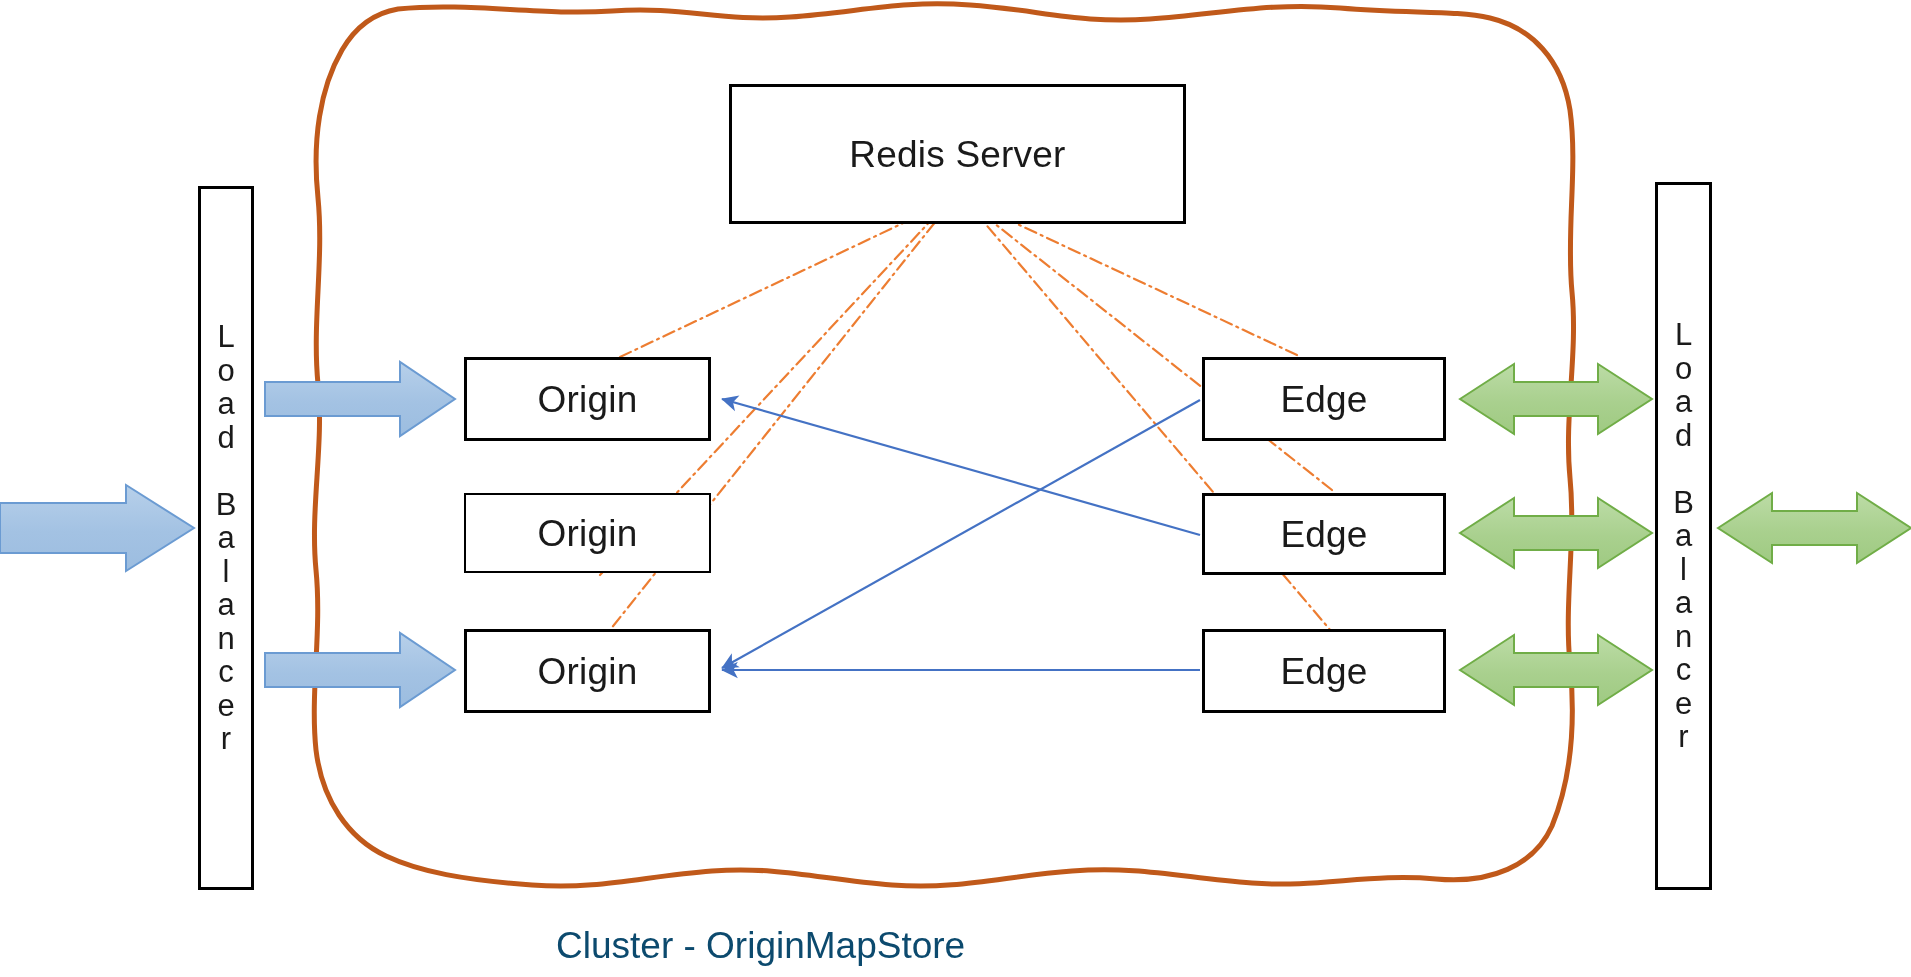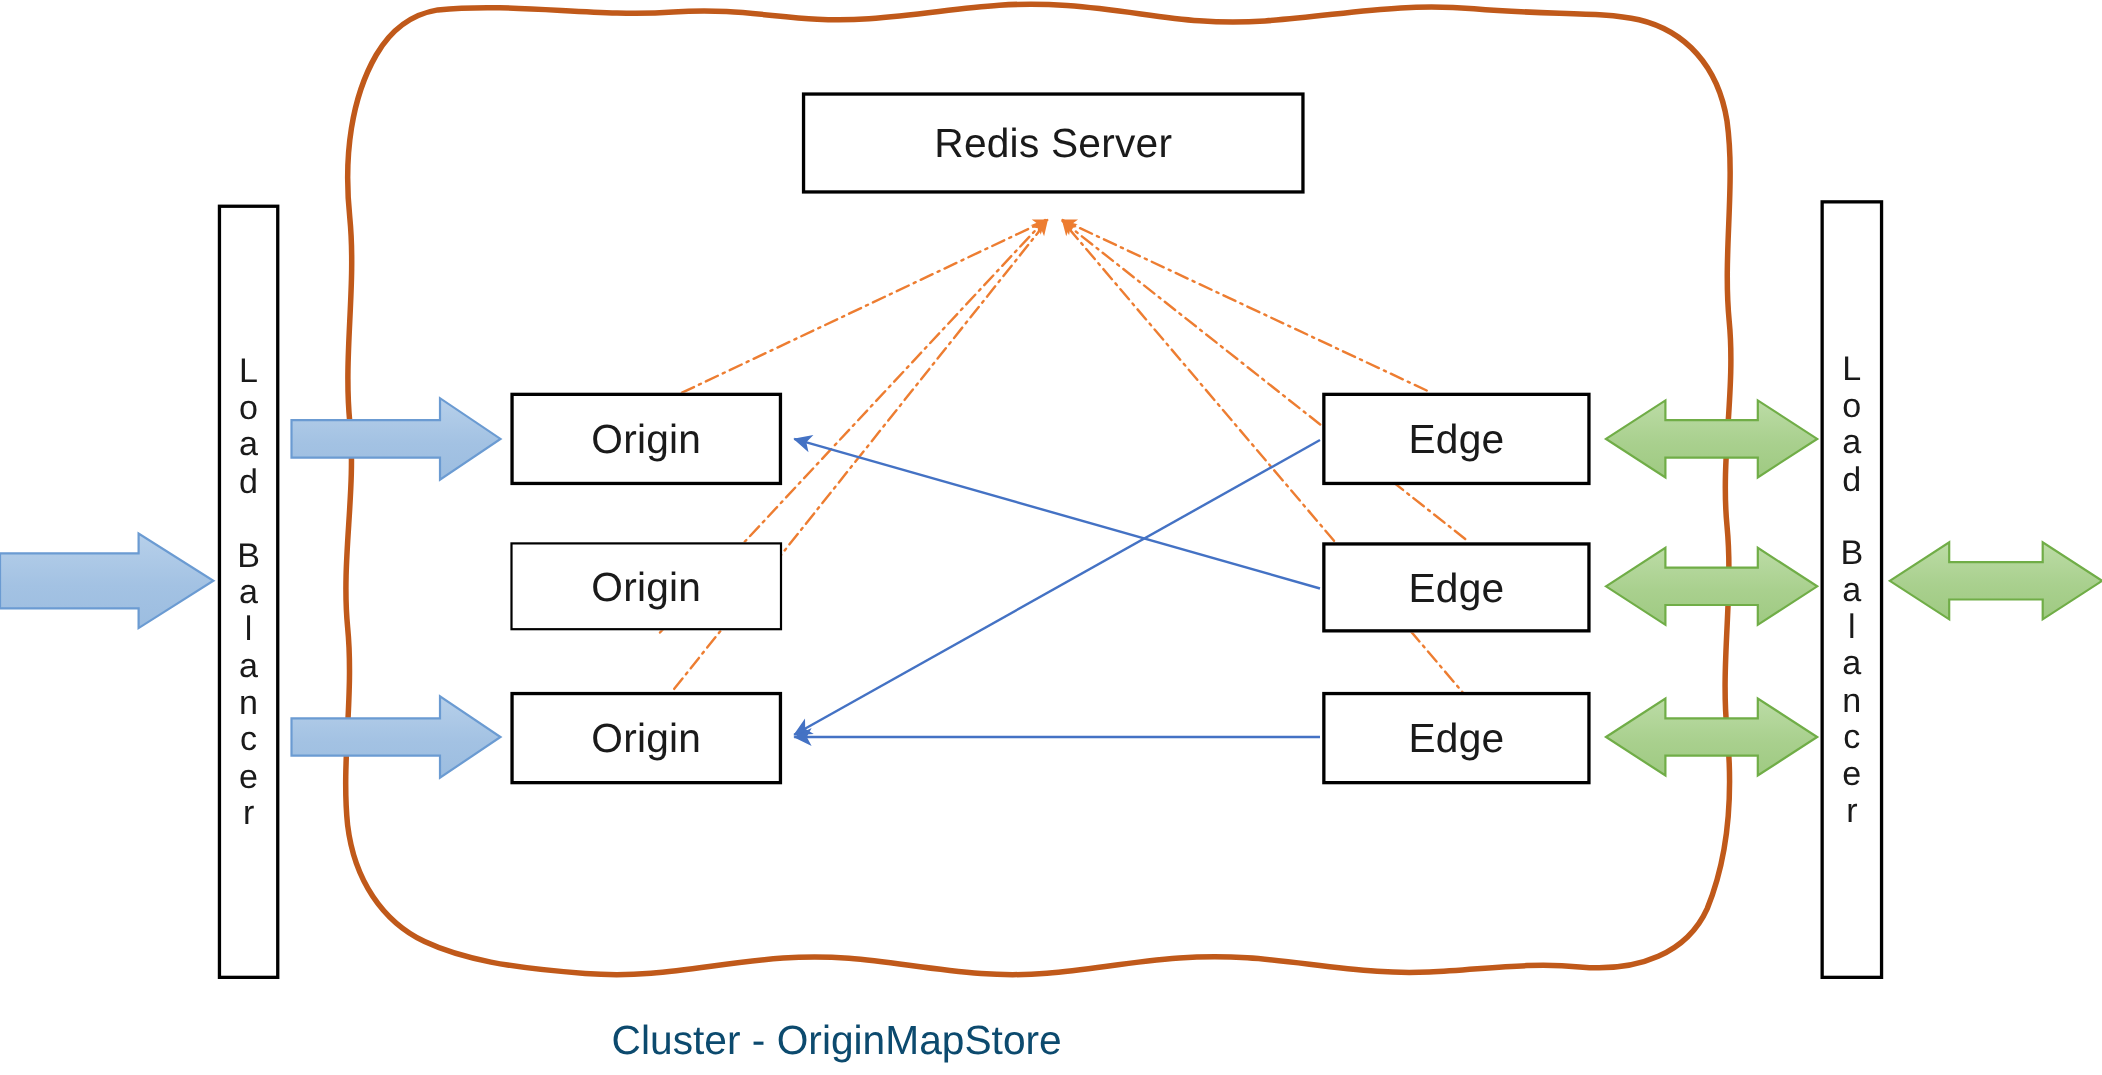--- a/index.html
+++ b/index.html
@@ -179,21 +179,21 @@
 B
 a
 l
 a
 n
 c
 e
 r</div>
   </div>
 
-  <div class="node-box" style="left:729px; top:84px; width:457px; height:92px;">
+  <div class="node-box" style="left:729px; top:84px; width:457px; height:140px;">
     <span class="node-label">Redis Server</span>
   </div>
 
   <div class="node-box" style="left:464px; top:357px; width:247px; height:84px;">
     <span class="node-label">Origin</span>
   </div>
   <div class="node-box" style="left:464px; top:493px; width:247px; height:80px; border-width:2px;">
     <span class="node-label">Origin</span>
   </div>
   <div class="node-box" style="left:464px; top:629px; width:247px; height:84px;">

